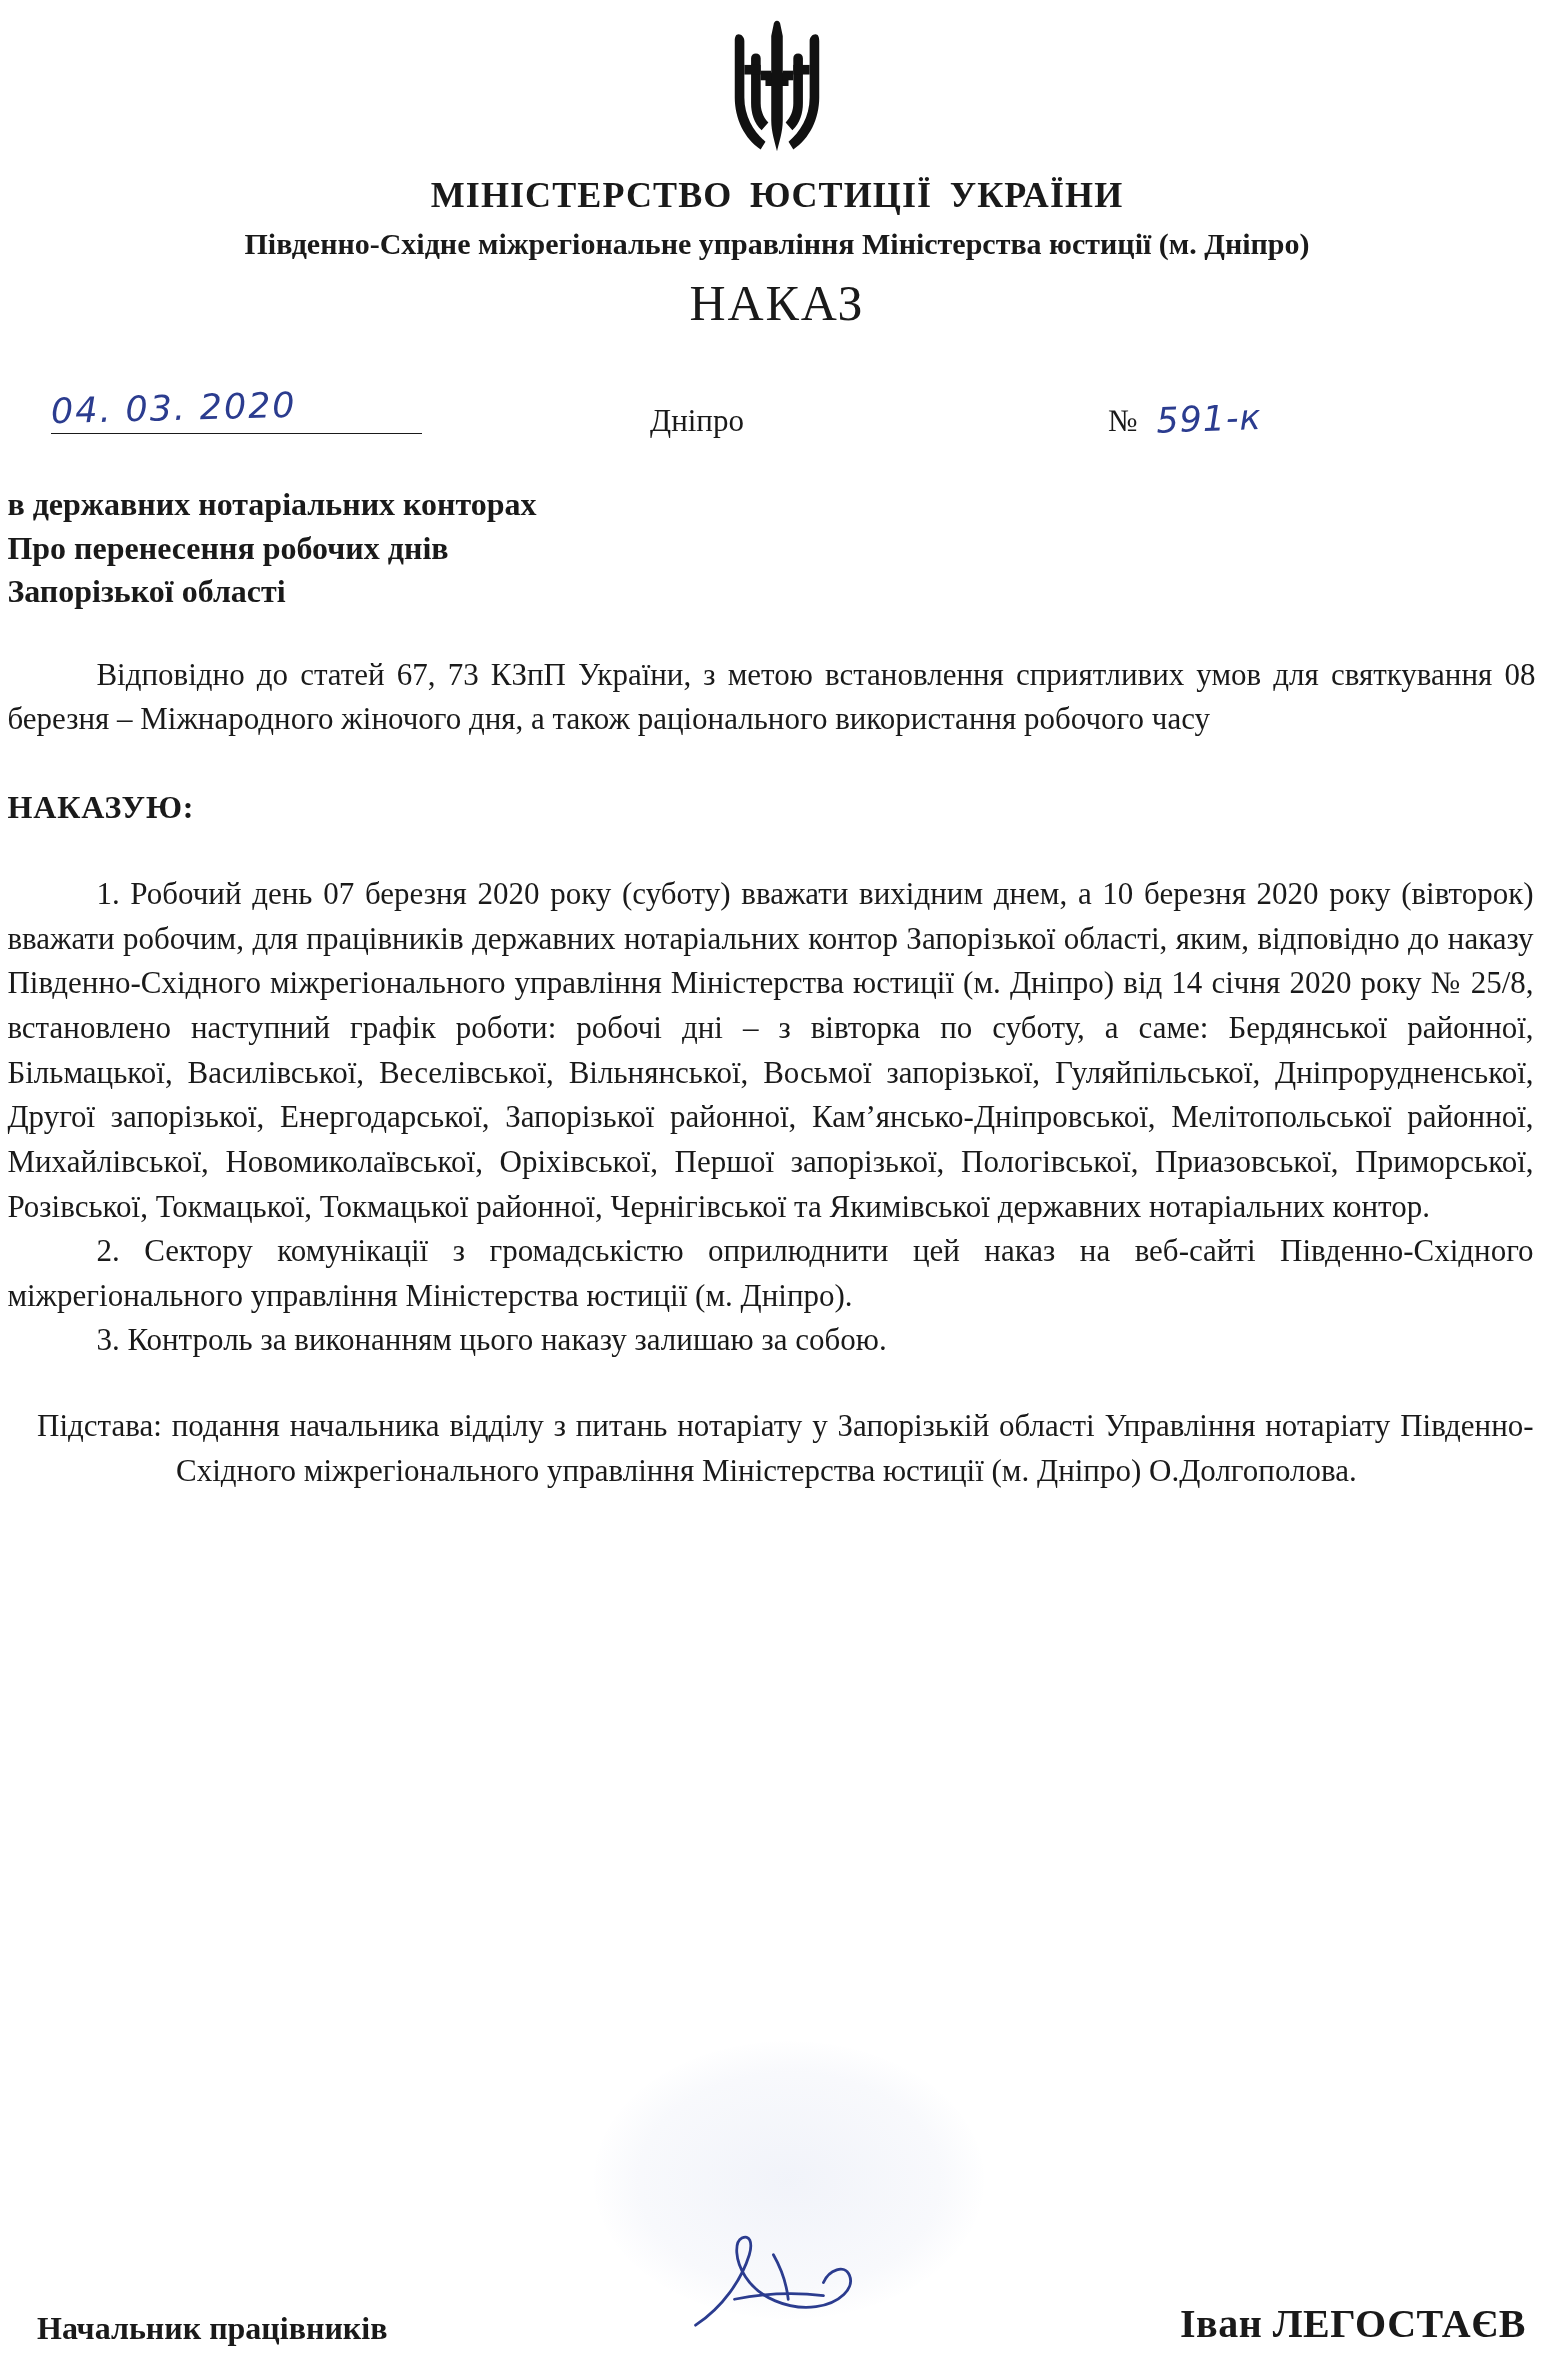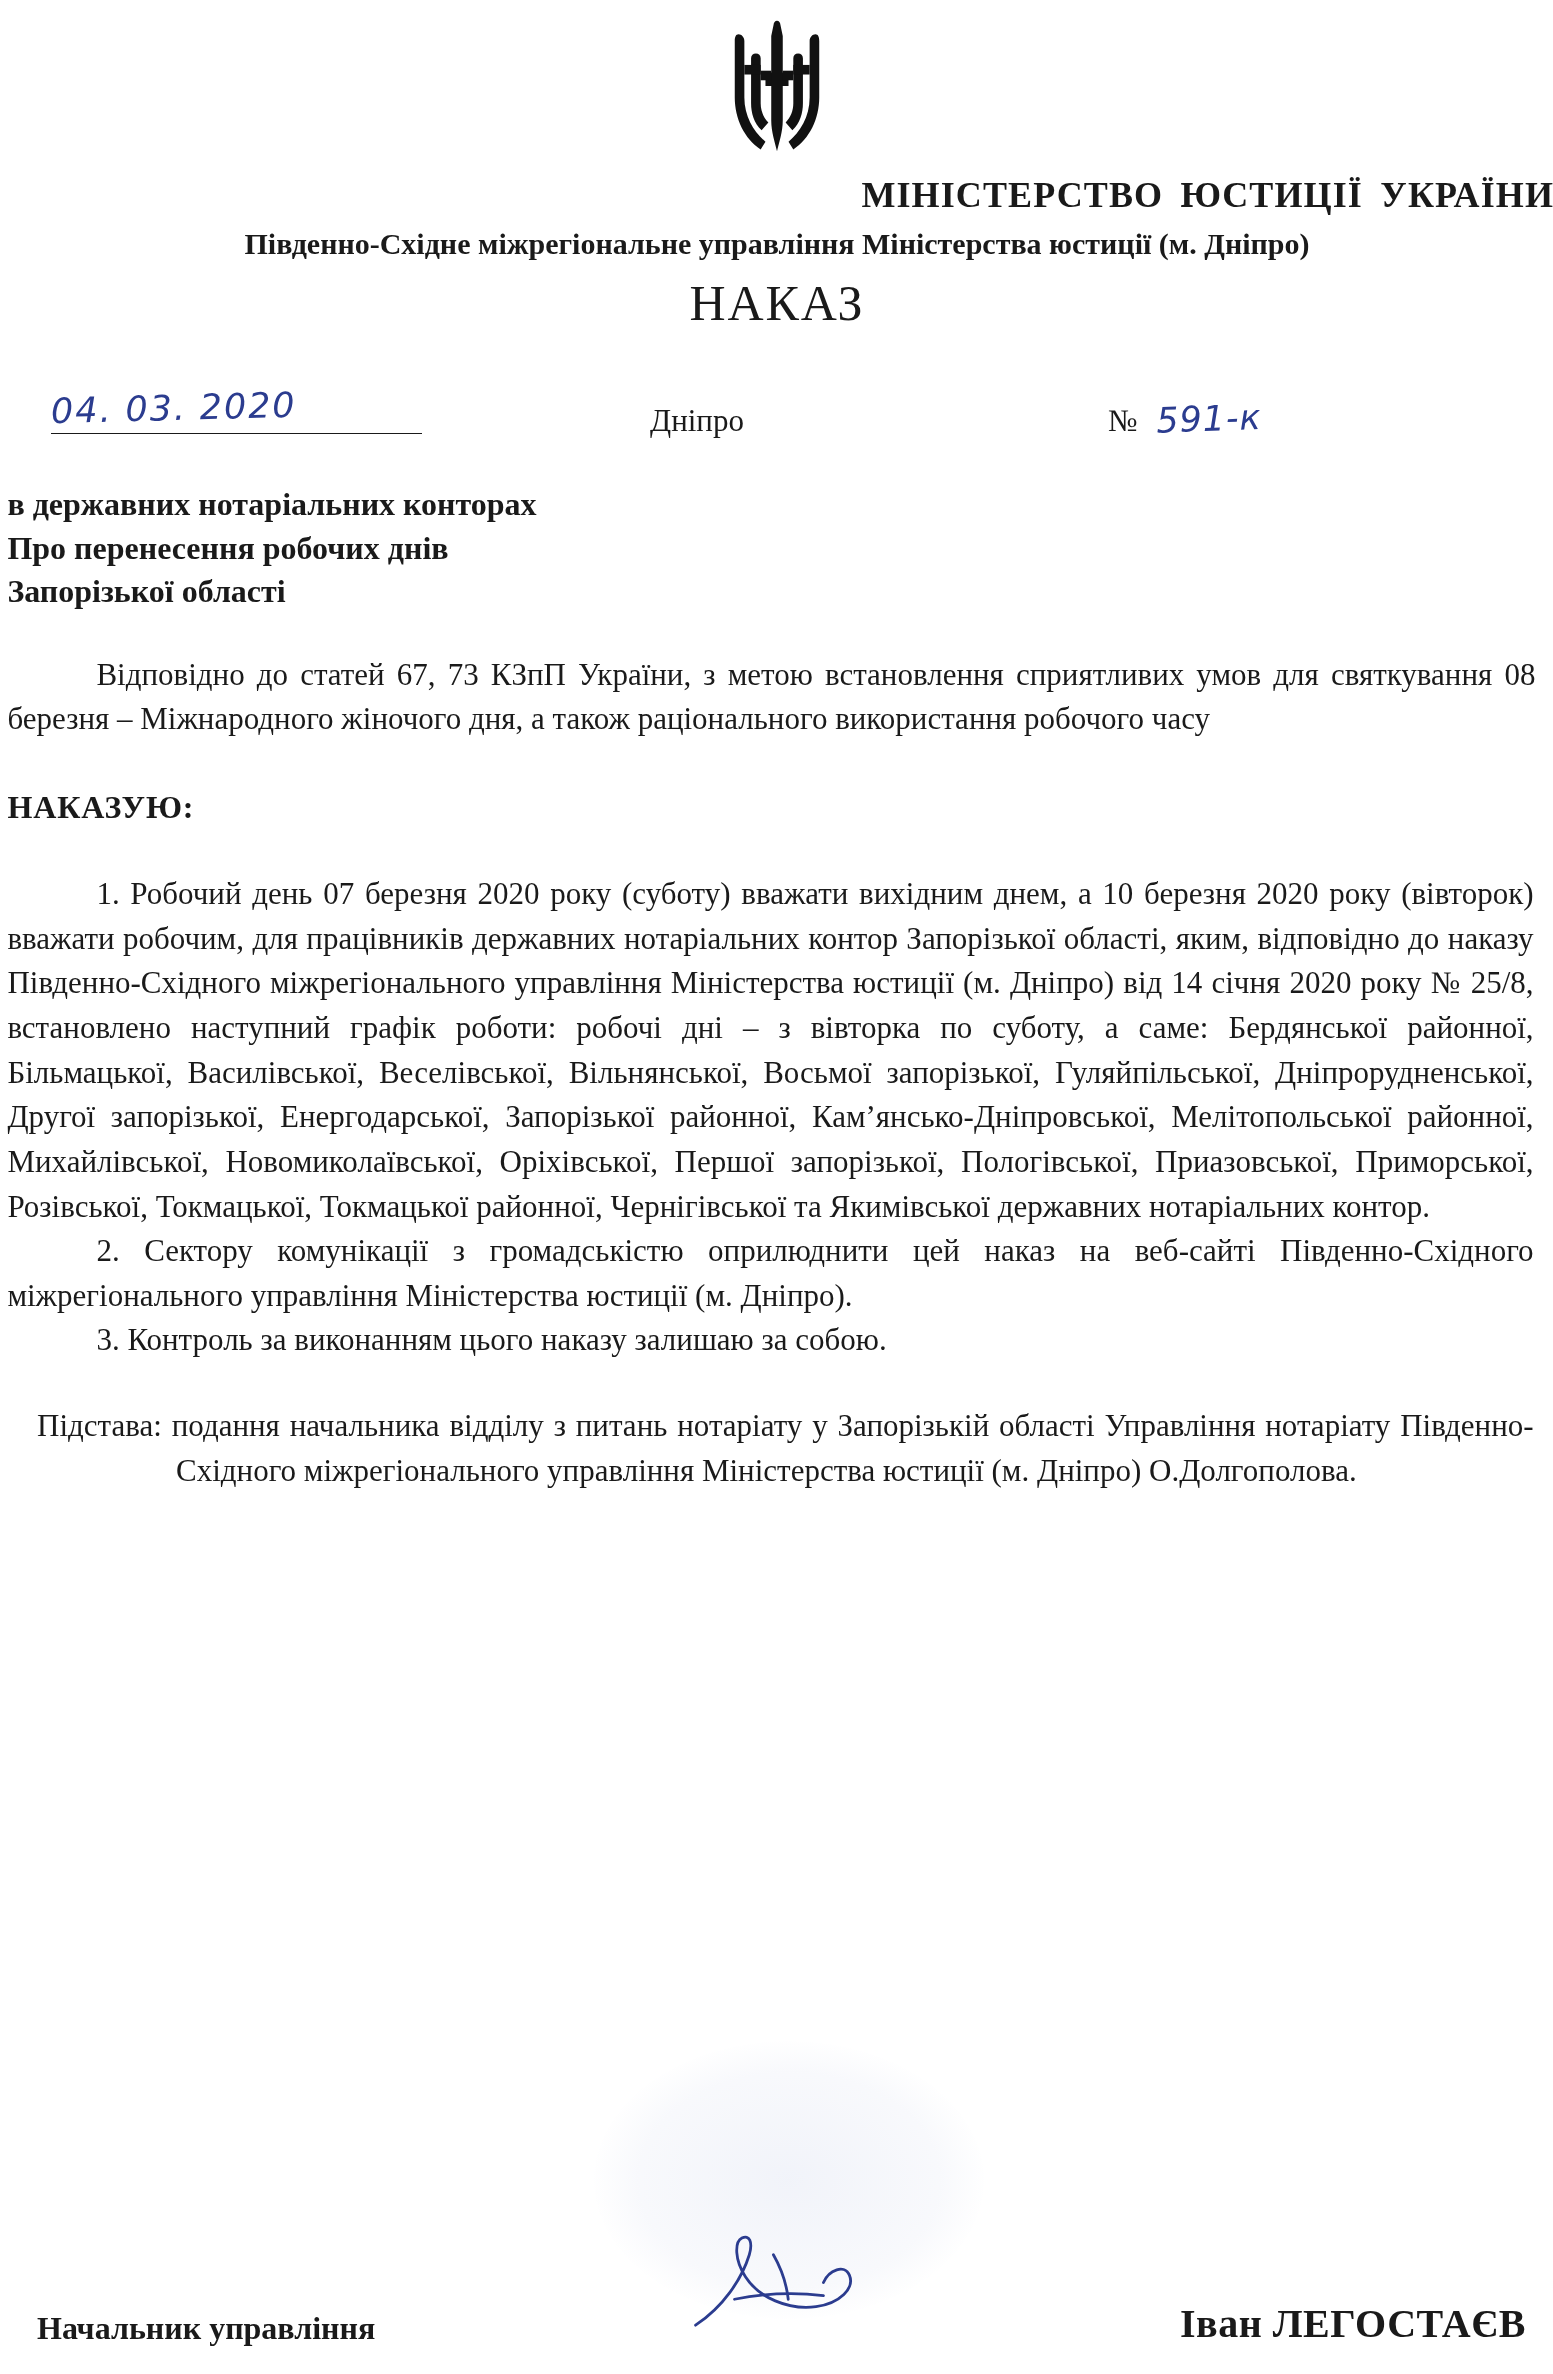--- a/index.html
+++ b/index.html
@@ -38,21 +38,20 @@
   
   .header {
     text-align: center;
     margin-top: 13px;
   }
   .ministry {
     font-size: 36px;
     font-weight: bold;
     letter-spacing: 1.1px;
     word-spacing: 7.4px;
-    text-align: right;
   }
   .department {
     font-size: 30px;
     font-weight: bold;
     margin-top: 11px;
     padding: 0 5.6px;
   }
   .doc-type {
     font-size: 50px;
     font-weight: normal;
@@ -281,21 +280,21 @@
     <p>2. Сектору комунікації з громадськістю оприлюднити цей наказ на веб-сайті Південно-Східного міжрегіонального управління Міністерства юстиції (м. Дніпро).</p>
     <p>3. Контроль за виконанням цього наказу залишаю за собою.</p>
   </div>
 
   <div class="basis">
     <span class="basis-body"><span class="basis-label">Підстава:</span><span> подання начальника відділу з питань нотаріату у Запорізькій області Управління нотаріату Південно-Східного міжрегіонального управління Міністерства юстиції (м. Дніпро) О.Долгополова.</span></span>
   </div>
 
   <div class="stamp-ghost"></div>
   <div class="signature">
-    <div class="sig-title">Начальник управління</div>
+    <div class="sig-title">Начальник працівників</div>
     <svg class="sig-mark" viewBox="0 0 260 150" aria-hidden="true">
       <g fill="none" stroke="#2b3c8f" stroke-width="3" stroke-linecap="round">
         <path d="M20 120 C50 100 70 70 78 44 C82 30 78 22 70 26 C62 30 62 50 74 68 C88 90 120 104 150 100 C176 96 192 80 186 66 C181 54 164 60 158 74"></path>
         <path d="M62 92 C92 86 124 84 158 88"></path>
         <path d="M104 44 C112 58 118 74 120 92"></path>
       </g>
     </svg>
     <div class="sig-name">Іван ЛЕГОСТАЄВ</div>
   </div>
 

